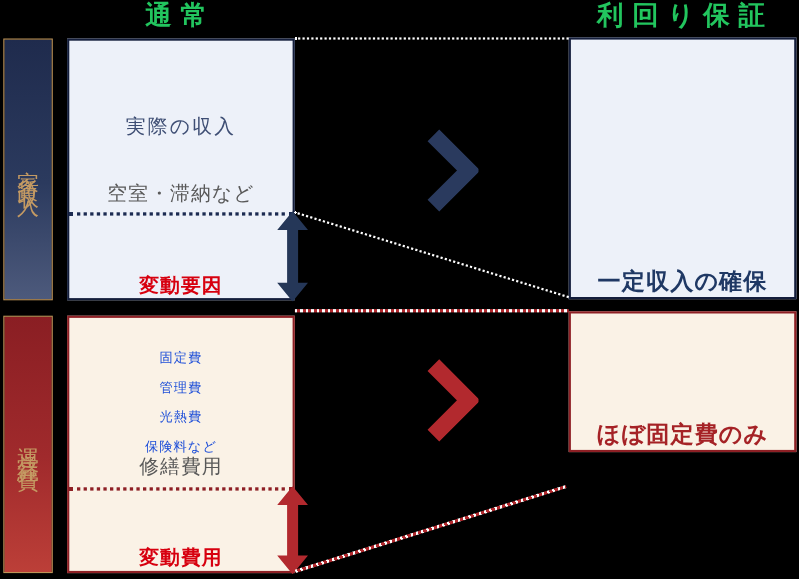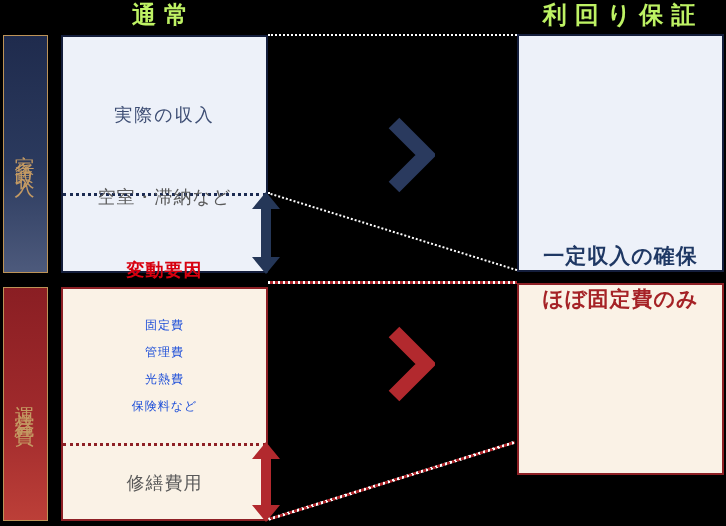--- a/index.html
+++ b/index.html
@@ -3,46 +3,46 @@
 <meta charset="utf-8">
 <style>
   html,body{margin:0;padding:0;background:#000;}
   .stage{
     position:relative;width:726px;height:526px;background:#000;overflow:hidden;
     font-family:"Liberation Sans","DejaVu Sans",sans-serif;
   }
   
   .col-hdr{
     position:absolute;top:0;height:32px;line-height:30px;width:220px;
-    text-align:center;font-size:24px;font-weight:bold;color:#bef264;letter-spacing:8px;
+    text-align:center;font-size:24px;font-weight:bold;color:#22c55e;letter-spacing:8px;
   }
   .hdr-left{left:54px;}
   .hdr-right{left:513px;}
   
   .vlabel{
     position:absolute;left:3px;width:45px;border:1px solid #bd9357;box-sizing:border-box;
     display:flex;align-items:center;justify-content:center;
     writing-mode:vertical-rl;text-orientation:upright;
     font-family:"Liberation Serif","DejaVu Serif",serif;
     font-size:20px;letter-spacing:7px;color:#c49a63;
   }
   .vlabel-rent{top:35px;height:238px;background:linear-gradient(180deg,#1f2b4d 0%,#2b3a5e 55%,#4d5a7c 100%);}
   .vlabel-exp{top:287px;height:234px;background:linear-gradient(180deg,#8a1e23 0%,#a02a2c 55%,#bc3f38 100%);}
   
   .box{position:absolute;box-sizing:border-box;}
   .box-blue{background:#edf1f9;border:2px solid #141e3c;}
   .box-cream{background:#faf2e6;border:2px solid #8e2025;}
   .box-rent-normal{left:61px;top:35px;width:207px;height:238px;}
   .box-rent-guar{left:517px;top:34px;width:207px;height:238px;display:flex;align-items:flex-end;justify-content:center;}
   .box-exp-normal{left:61px;top:287px;width:207px;height:234px;}
-  .box-exp-guar{left:517px;top:283px;width:207px;height:192px;display:flex;align-items:flex-start;justify-content:center;}
+  .box-exp-guar{left:517px;top:283px;width:207px;height:128px;display:flex;align-items:flex-end;justify-content:center;}
   .main-area{position:absolute;left:0;right:0;top:0;display:flex;flex-direction:column;align-items:center;justify-content:center;}
   .rent-main{height:156px;font-size:18px;color:#3e4e74;letter-spacing:2px;}
   .exp-main{height:154px;font-size:12px;color:#1d4ed8;line-height:27px;letter-spacing:1px;}
-  .sub-area{position:absolute;left:0;right:0;bottom:0;display:flex;flex-direction:column;align-items:center;justify-content:center;gap:2px;}
+  .sub-area{position:absolute;left:0;right:0;bottom:0;display:flex;flex-direction:column;align-items:center;justify-content:flex-end;gap:12px;}
   .rent-sub{top:159px;}
   .exp-sub{top:157px;}
   .txt-gray{font-size:18px;color:#595959;letter-spacing:1px;}
   .txt-red-bold{font-size:18px;font-weight:bold;color:#d7000f;letter-spacing:1px;margin-top:47px;}
   .sep{position:absolute;left:0;right:0;height:0;}
   .sep-navy{top:156px;border-top:3px dotted #1c2b52;}
   .sep-red{top:154px;border-top:3px dotted #8e2025;}
   .guar-navy-text{font-size:21px;font-weight:bold;color:#1f3864;letter-spacing:1px;}
   .guar-red-text{font-size:21px;font-weight:bold;color:#a52226;letter-spacing:1px;}
   
@@ -90,20 +90,21 @@
   <div class="box box-cream box-exp-normal">
     <div class="main-area exp-main">
       <span>固定費</span>
       <span>管理費</span>
       <span>光熱費</span>
       <span>保険料など</span>
     </div>
     <div class="sep sep-red"></div>
     <div class="sub-area exp-sub">
       <div class="txt-gray">修繕費用</div>
+      <div class="txt-red-bold">変動費用</div>
     </div>
   </div>
 
   <div class="box box-cream box-exp-guar">
     <span class="guar-red-text">ほぼ固定費のみ</span>
   </div>
 
   <svg class="chev chev-navy" viewBox="0 0 50 78">
     <path d="M9 7 L41 39 L9 71" fill="none" stroke="#2a3a5e" stroke-width="15"></path>
   </svg>

